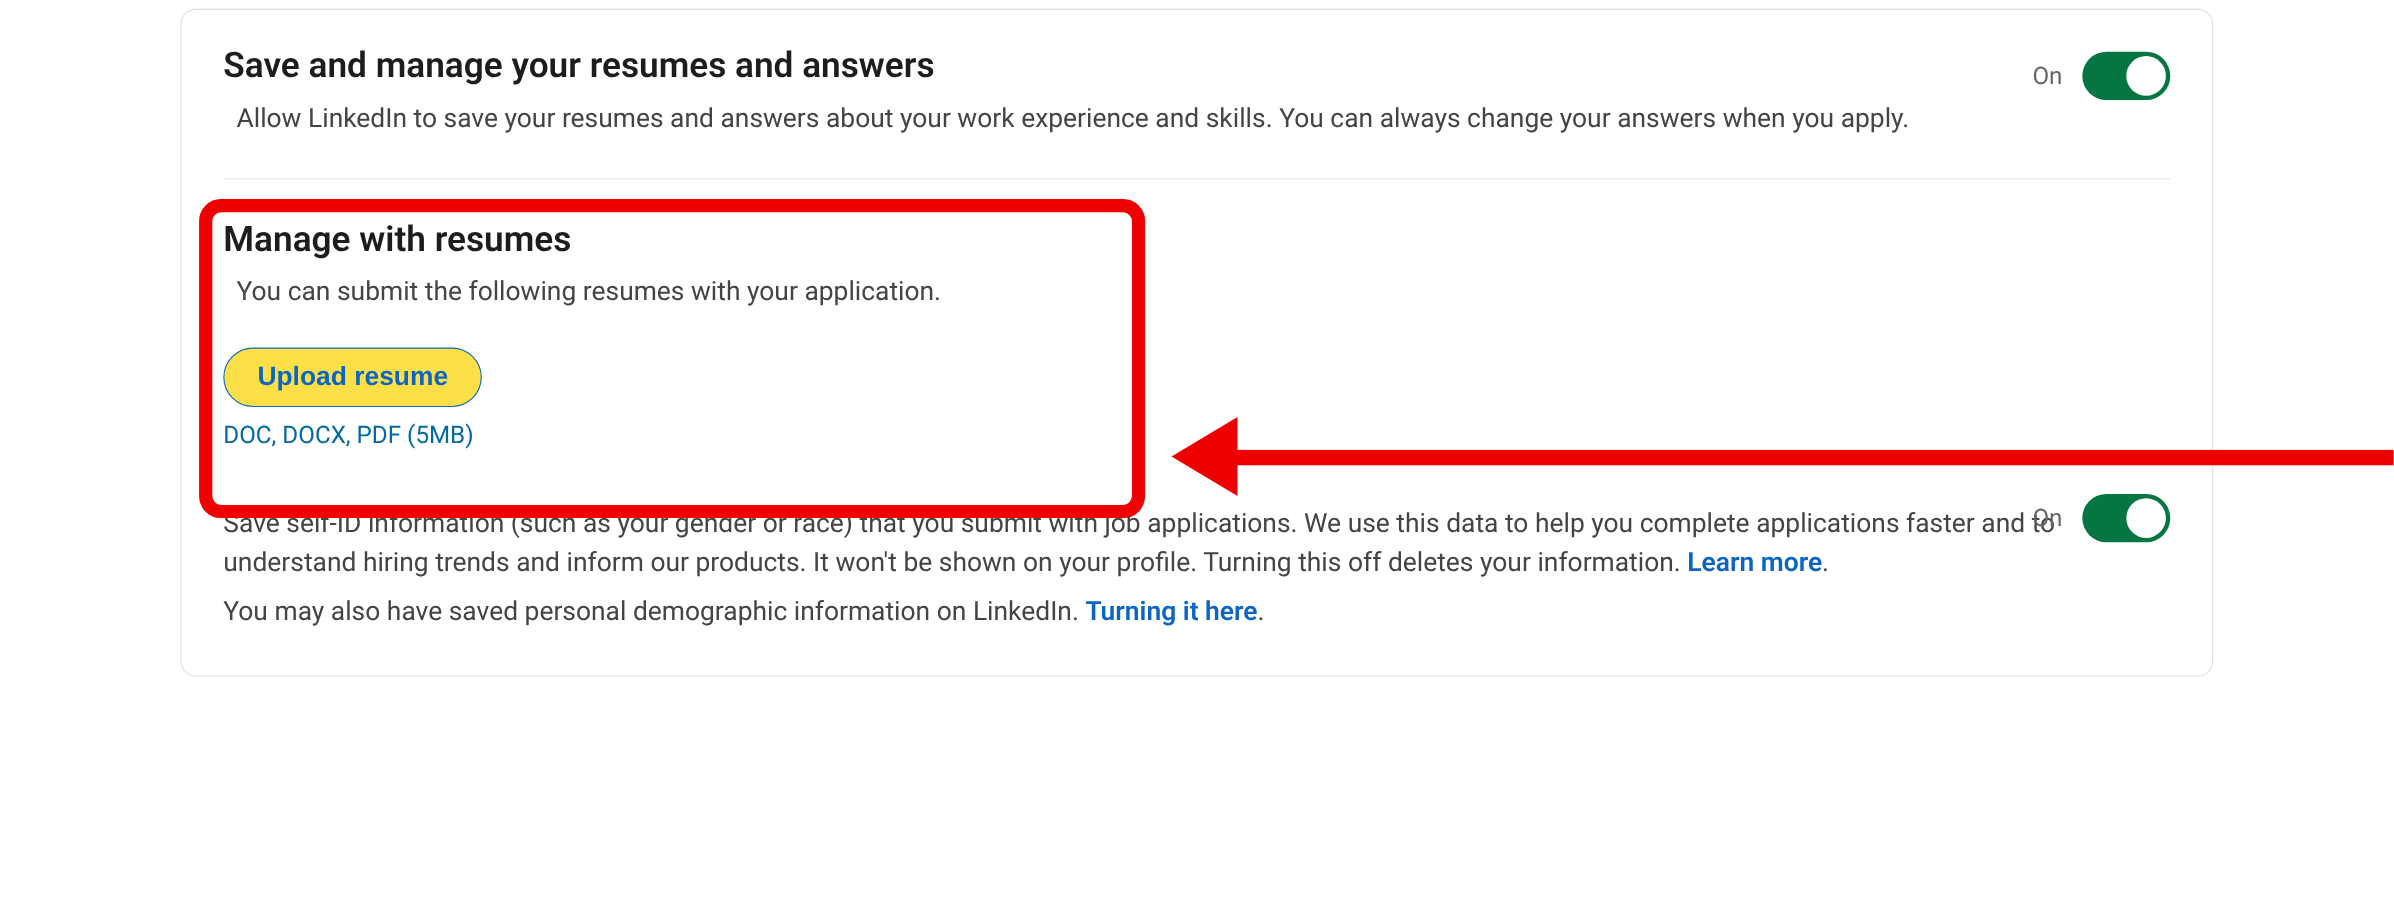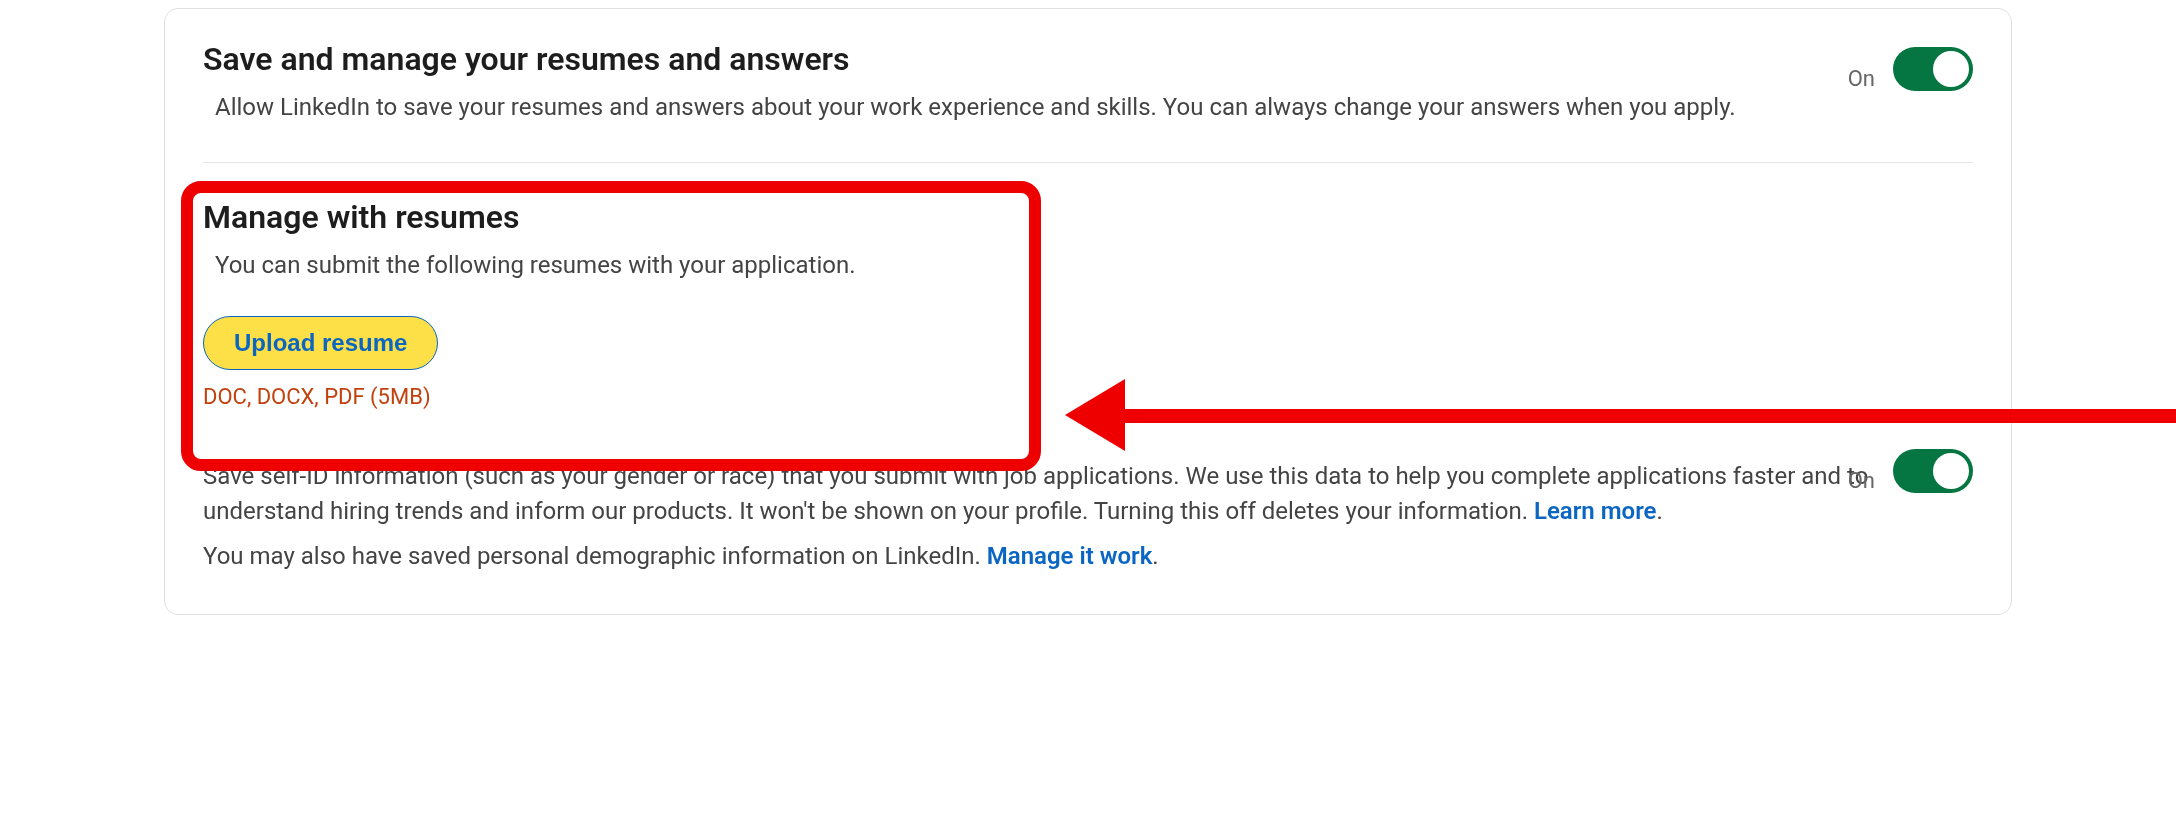--- a/index.html
+++ b/index.html
@@ -37,28 +37,28 @@
   }
   .desc {
     margin:12px;
     font-size:24px;
     color:#444;
     line-height:1.4;
   }
   .hint {
     margin:14px 0 0 0;
     font-size:22px;
-    color:#c2410c;
+    color:#0369a1;
   }
   .toggle-wrap {
     position:absolute;
     top:38px;
     right:38px;
     display:flex;
-    align-items:flex-end;
+    align-items:center;
     gap:18px;
   }
   .toggle-label {
     font-size:22px;
     color:#666;
   }
   .toggle {
     width:80px;
     height:44px;
     background:#057642;
@@ -172,21 +172,21 @@
       <div class="toggle">
         <div class="toggle-knob"></div>
       </div>
     </div>
     <p class="para" style="max-width:1870px;">
       <span>Save self-ID information (such as your gender or race) that you submit with job applications. We use this data to help you complete applications faster and to understand hiring trends and inform our products. It won't be shown on your profile. Turning this off deletes your information. </span>
       <a class="link">Learn more</a><span>.</span>
     </p>
     <p class="para">
       <span>You may also have saved personal demographic information on LinkedIn. </span>
-      <a class="link">Manage it work</a><span>.</span>
+      <a class="link">Turning it here</a><span>.</span>
     </p>
   </div>
 
   <div class="highlight-box"></div>
   <div class="arrow">
     <div class="arrow-line"></div>
     <div class="arrow-head"></div>
   </div>
 
 </div>

